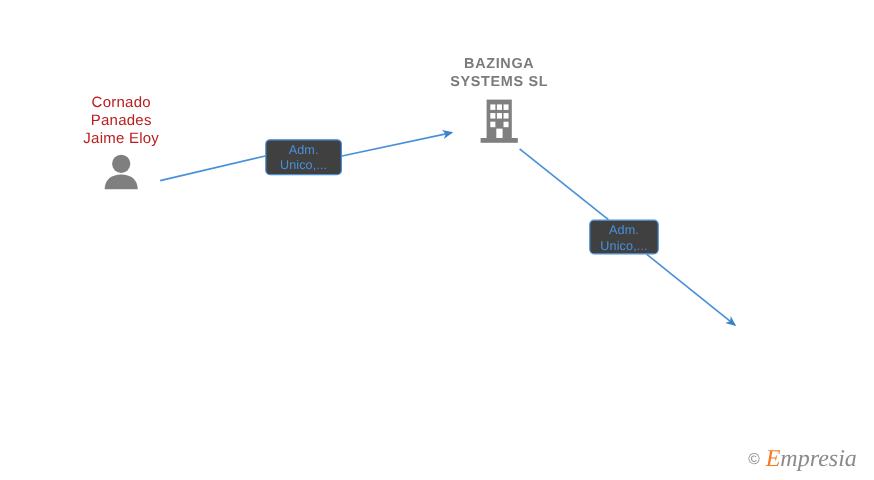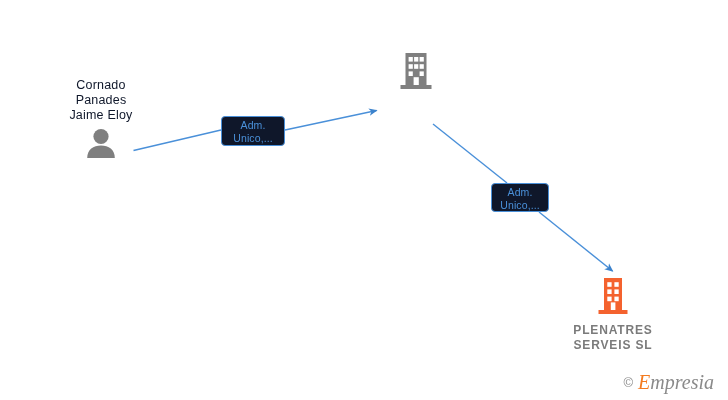--- a/index.html
+++ b/index.html
@@ -38,21 +38,21 @@
     position: absolute;
   }
 
   #node-person {
     left: 40px;
     top: 78px;
     width: 122px;
     text-align: center;
   }
   #node-person .node-label {
-    color: #0f172a;
+    color: #b91c1c;
     font-size: 12.5px;
     line-height: 15px;
     letter-spacing: 0.2px;
     white-space: pre-line;
   }
   #node-person .icon-wrap {
     margin-top: 3px;
     height: 32px;
     display: flex;
     align-items: flex-end;
@@ -102,21 +102,21 @@
     font-weight: bold;
     line-height: 15px;
     letter-spacing: 0.85px;
     white-space: pre-line;
   }
 
   
   .edge-label {
     position: absolute;
     box-sizing: border-box;
-    background: #0f172a;
+    background: #404040;
     border: 1px solid #4a90d9;
     border-radius: 4px;
     color: #4a90d9;
     font-size: 10.5px;
     line-height: 13px;
     text-align: center;
     padding: 2px 0 3px 0;
     white-space: pre-line;
     letter-spacing: 0.1px;
   }
@@ -185,54 +185,39 @@
 Jaime Eloy</div>
     <div class="icon-wrap">
       <svg width="34" height="30" viewBox="0 0 34 30">
         <circle cx="17" cy="8.5" r="7.6" fill="#7f7f7f"></circle>
         <path d="M3.2,30 C3.2,21.2 9.4,17.4 17,17.4 C24.6,17.4 30.8,21.2 30.8,30 Z" fill="#7f7f7f"></path>
       </svg>
     </div>
   </div>
 
   <div class="node" id="node-company-center">
+    <div class="node-label">BAZINGA
+SYSTEMS SL</div>
     <div class="icon-wrap">
       <svg width="34" height="38" viewBox="0 0 34 38">
         <rect x="6.5" y="1" width="21" height="32" fill="#7f7f7f"></rect>
         <rect x="1.5" y="33" width="31" height="4" fill="#7f7f7f"></rect>
         <rect x="9.6" y="5" width="4.2" height="4.6" fill="#ffffff"></rect>
         <rect x="15.1" y="5" width="4.2" height="4.6" fill="#ffffff"></rect>
         <rect x="20.6" y="5" width="4.2" height="4.6" fill="#ffffff"></rect>
         <rect x="9.6" y="12.2" width="4.2" height="4.6" fill="#ffffff"></rect>
         <rect x="15.1" y="12.2" width="4.2" height="4.6" fill="#ffffff"></rect>
         <rect x="20.6" y="12.2" width="4.2" height="4.6" fill="#ffffff"></rect>
         <rect x="9.6" y="19.4" width="4.2" height="4.6" fill="#ffffff"></rect>
         <rect x="20.6" y="19.4" width="4.2" height="4.6" fill="#ffffff"></rect>
         <rect x="14.6" y="25.2" width="5.2" height="7.8" fill="#ffffff"></rect>
       </svg>
     </div>
   </div>
 
-  <div class="node" id="node-company-bottom">
-    <div class="icon-wrap">
-      <svg width="34" height="40" viewBox="0 0 34 40">
-        <rect x="8" y="2" width="18" height="32" fill="#f4622e"></rect>
-        <rect x="2.5" y="34" width="29" height="4" fill="#f4622e"></rect>
-        <rect x="11.3" y="6.2" width="4.3" height="4.6" fill="#ffffff"></rect>
-        <rect x="18.4" y="6.2" width="4.3" height="4.6" fill="#ffffff"></rect>
-        <rect x="11.3" y="13.4" width="4.3" height="4.6" fill="#ffffff"></rect>
-        <rect x="18.4" y="13.4" width="4.3" height="4.6" fill="#ffffff"></rect>
-        <rect x="11.3" y="20.6" width="4.3" height="4.6" fill="#ffffff"></rect>
-        <rect x="18.4" y="20.6" width="4.3" height="4.6" fill="#ffffff"></rect>
-        <rect x="14.8" y="26.4" width="4.6" height="7.6" fill="#ffffff"></rect>
-      </svg>
-    </div>
-    <div class="node-label">PLENATRES
-SERVEIS  SL</div>
-  </div>
 
   <div class="edge-label" id="edge-label-1">Adm.
 Unico,...</div>
   <div class="edge-label" id="edge-label-2">Adm.
 Unico,...</div>
 
   <div id="watermark">
     <span class="wm-copy">©</span>
     <span class="wm-text"><span class="wm-initial">E</span><span>mpresia</span></span>
   </div>

